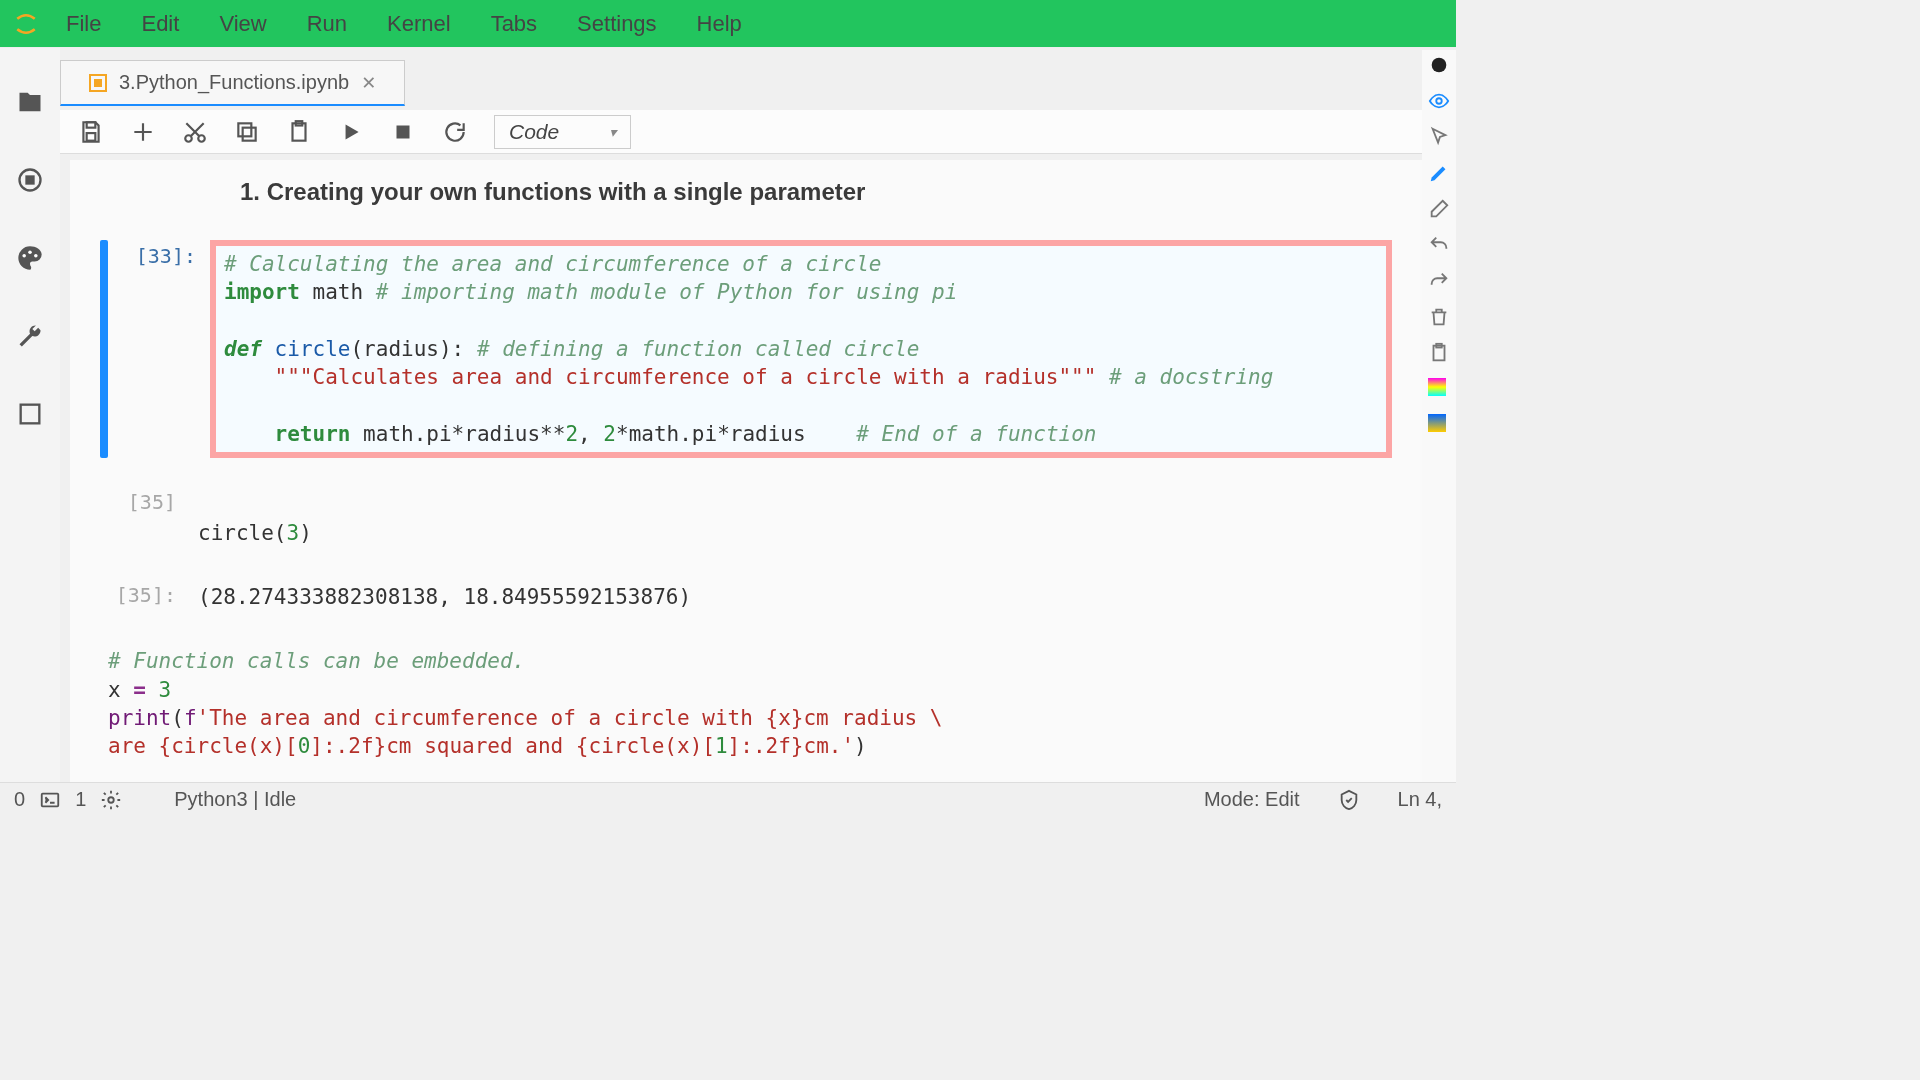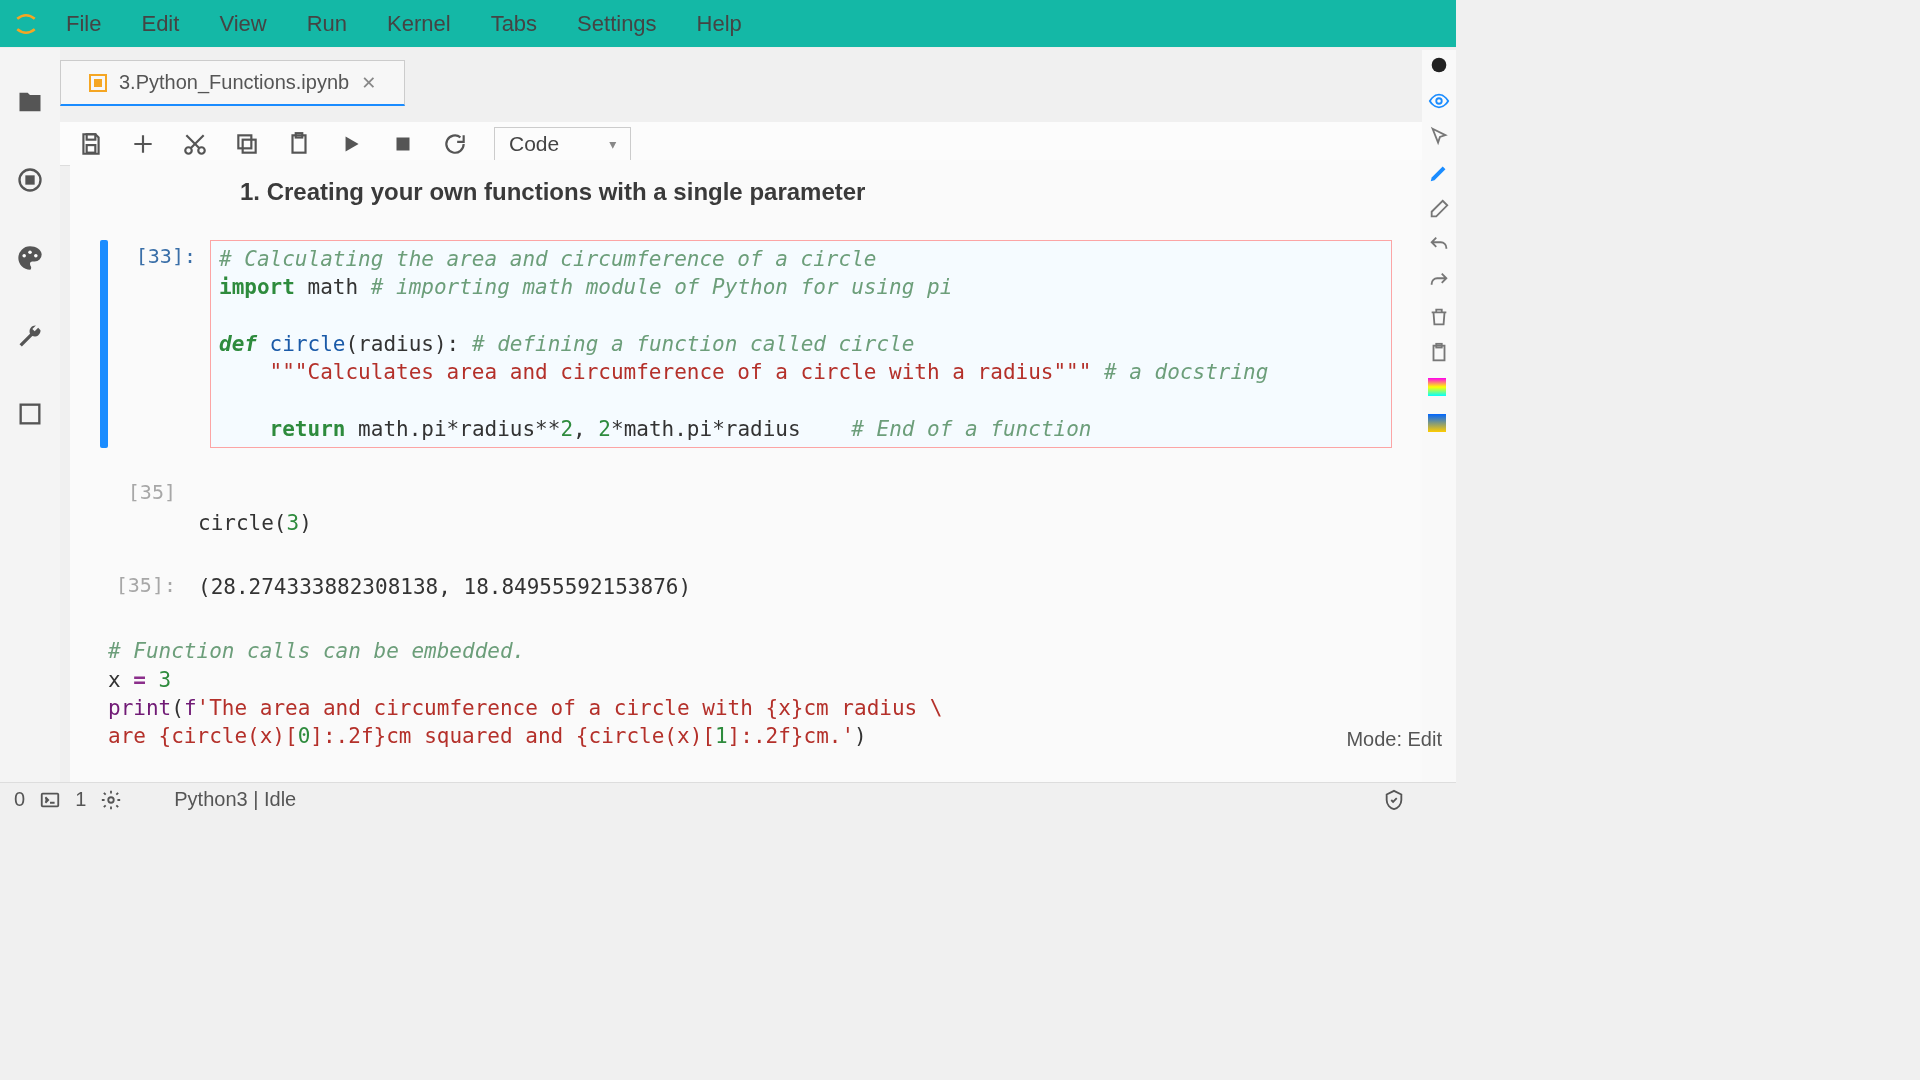--- a/index.html
+++ b/index.html
@@ -10,21 +10,21 @@
   height: 816px;
   overflow: hidden;
   position: relative;
 }
 
 
 .menu-bar {
   display: flex;
   align-items: center;
   height: 48px;
-  background: #14b8a6;
+  background: #22c55e;
   padding: 0 8px;
   gap: 4px;
   border-bottom: 1px solid #eee;
 }
 .logo {
   width: 36px; height: 36px;
   display: flex; align-items: center; justify-content: center;
 }
 .menu-item {
   padding: 6px 18px;
@@ -86,28 +86,29 @@
   border:2px solid #f5a623; position:relative;
 }
 .notebook-icon::after {
   content:''; position:absolute; left:3px; top:3px;
   width:8px; height:8px; background:#f5a623;
 }
 
 
 .toolbar {
   position: absolute;
-  left: 60px; top: 122px; right: 34px;
+  left: 60px; top: 110px; right: 34px;
   height: 44px;
   display: flex;
   align-items: center;
   gap: 26px;
   padding: 0 18px;
   border-bottom: 1px solid #ddd;
   background: #fcfcfc;
+  font-style: italic;
 }
 .tool-btn {
   width: 26px; height: 26px;
   color: #555;
   cursor: pointer;
   display: flex; align-items: center; justify-content: center;
 }
 .cell-type-select {
   display: flex;
   align-items: center;
@@ -152,21 +153,21 @@
 .prompt.input { color: #3a6fa8; }
 .cell-body {
   flex: 1;
   font-family: Menlo, Consolas, monospace;
   font-size: 21px;
   line-height: 1.35;
   color: #333;
   padding: 4px 8px;
 }
 .cell.active .cell-body {
-  border: 1px solid #fca5a5;
+  border: 6px solid #fca5a5;
   background: #f5fbff;
 }
 .cell.active::before {
   content: '';
   width: 8px;
   background: #1a8cff;
   border-radius: 2px;
   margin-right: 12px;
 }
 .cell.active { position: relative; }
@@ -189,21 +190,21 @@
   height: 34px;
   background: #f0f0f0;
   border-top: 1px solid #ddd;
   display: flex;
   align-items: center;
   font-size: 20px;
   color: #555;
   padding: 0 14px;
   gap: 14px;
 }
-.status-right { margin-left: auto; display: flex; gap: 38px; align-items: center; flex-direction: column; }
+.status-right { margin-left: auto; display: flex; gap: 38px; align-items: center; }
 .status-icon { width: 22px; height: 22px; }
 </style>
 </head>
 <body>
 
 <div class="menu-bar">
   <div class="logo">
     <svg viewBox="0 0 32 32" width="28" height="28">
         <path d="M6 10 Q16 2 26 10" stroke="#f5a623" stroke-width="3" fill="none"></path>
         <path d="M6 22 Q16 30 26 22" stroke="#f5a623" stroke-width="3" fill="none"></path>

